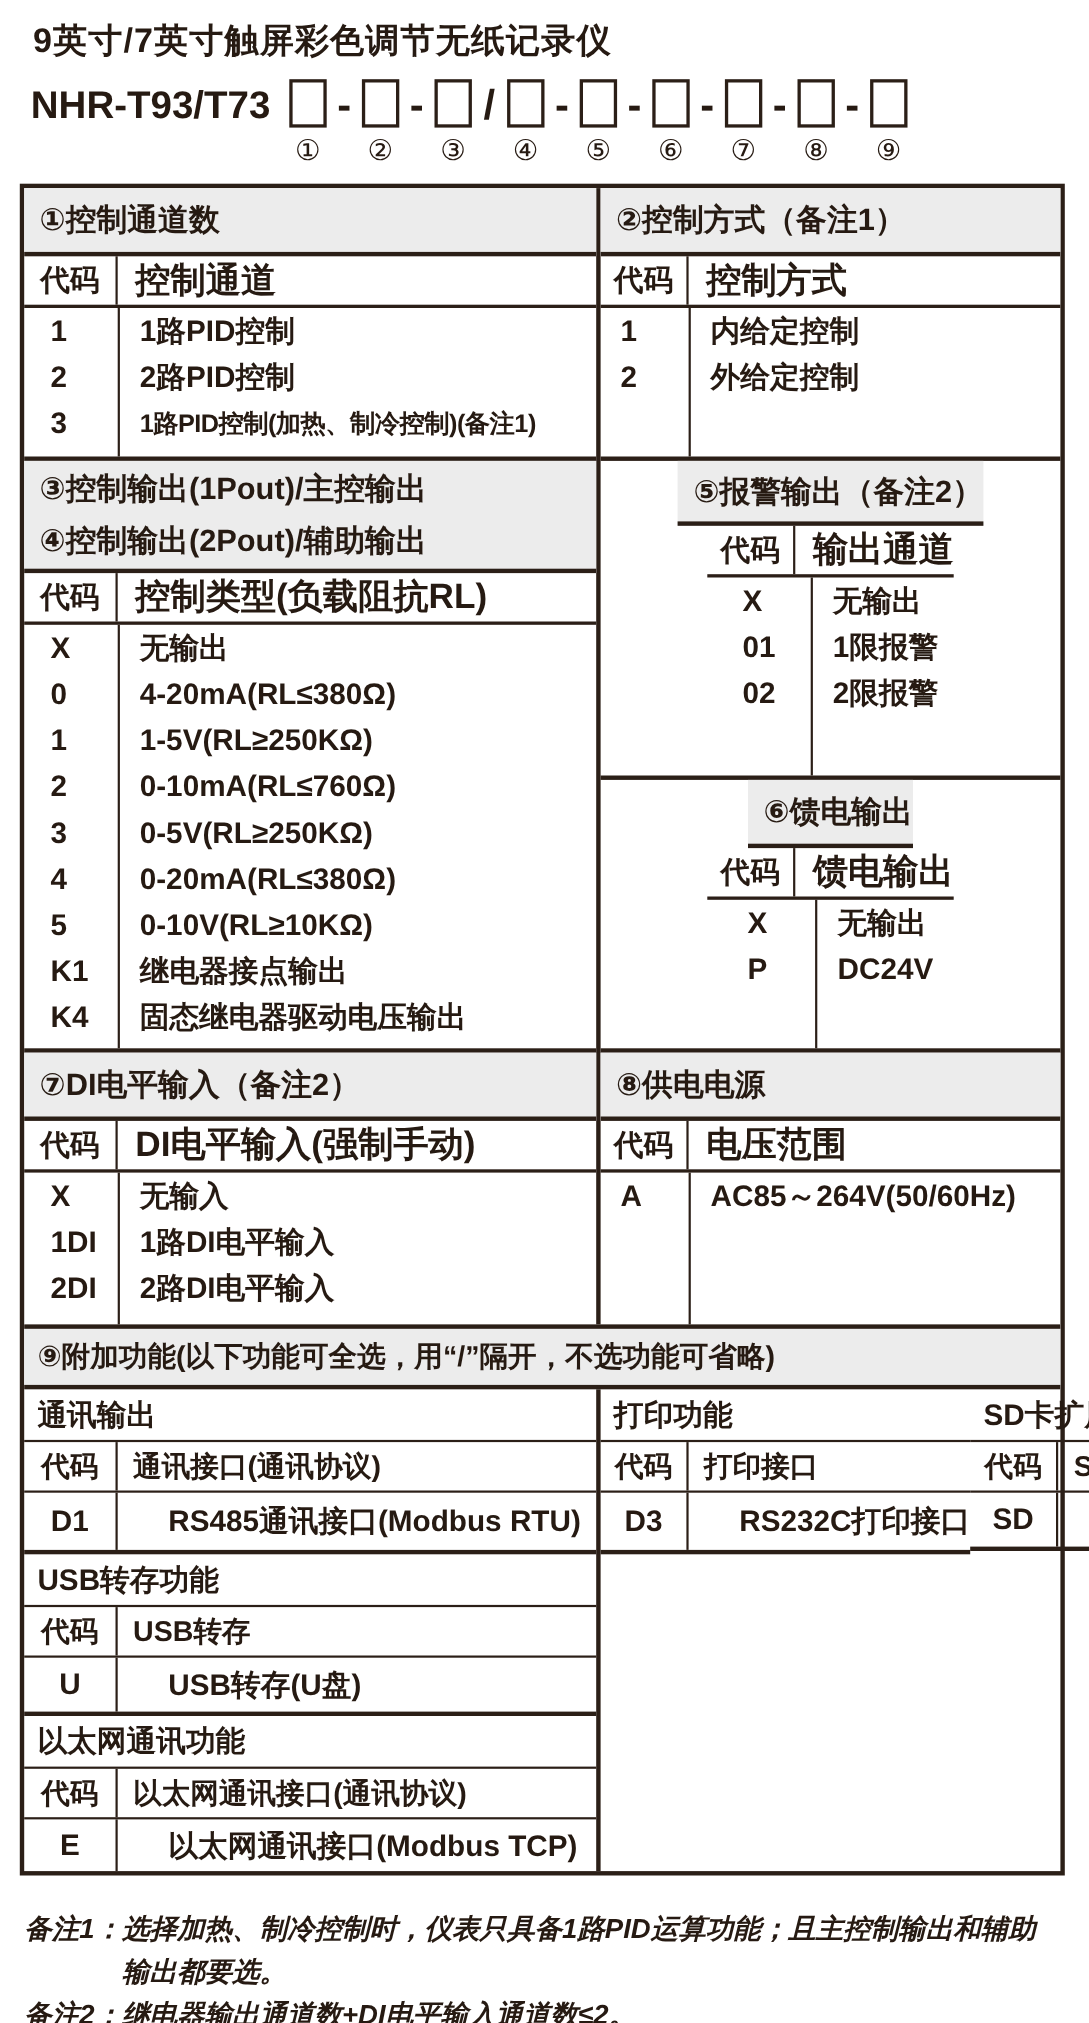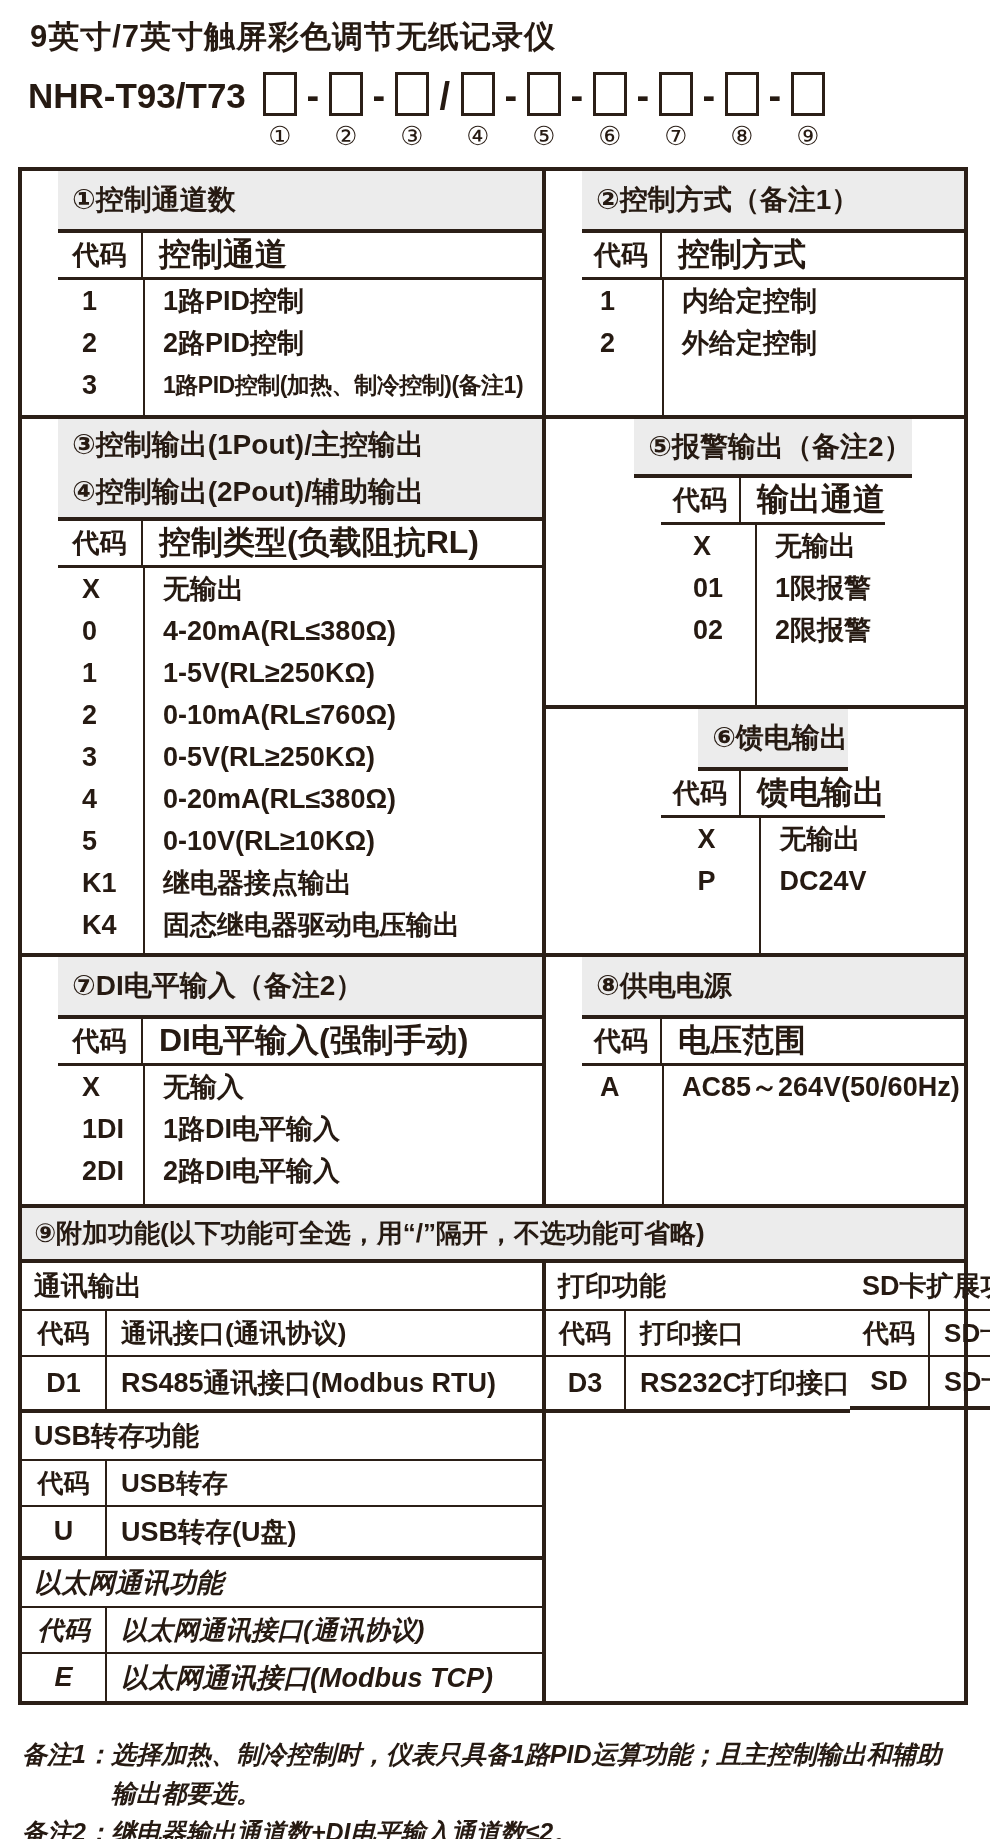--- a/index.html
+++ b/index.html
@@ -19,21 +19,21 @@
   .prefix{font-size:35px;font-weight:700;line-height:48px;margin-right:14px;}
   .unit{display:flex;flex-direction:column;align-items:center;width:40px;}
   .unit .box{width:34px;height:44px;border:3px solid var(--bd);background:#fff;}
   .unit .circ{margin-top:7px;font-size:26px;line-height:27px;font-weight:400;}
   .sep{width:26px;height:48px;display:flex;align-items:center;justify-content:center;font-size:38px;font-weight:700;}
   
   .otable{width:950px;margin:17px 0 0 18px;border:4px solid var(--bd);}
   .topgrid{display:grid;grid-template-columns:524px 1fr;height:1033px;}
   .halfL{border-right:4px solid var(--bd);display:flex;flex-direction:column;}
   .halfR{display:flex;flex-direction:column;}
-  .sec{display:flex;flex-direction:column;border-bottom:4px solid var(--bd);padding-left:36px;}
+  .sec{display:flex;flex-direction:column;border-bottom:4px solid var(--bd);}
   .sec.nobb{border-bottom:none;}
   .band{height:62px;background:var(--gray);border-bottom:4px solid var(--bd);
         display:flex;align-items:center;padding-left:14px;font-size:28px;font-weight:700;}
   .band.two{height:102px;flex-direction:column;align-items:flex-start;justify-content:center;line-height:47px;}
   .ch{height:47px;border-bottom:3px solid var(--bd);display:grid;grid-template-columns:85px 1fr;}
   .halfR .ch{grid-template-columns:80px 1fr;}
   .ch .c1{border-right:2px solid var(--bd);display:flex;align-items:center;justify-content:center;
           font-size:27px;font-weight:700;}
   .ch .c2{display:flex;align-items:center;padding-left:16px;font-size:32px;font-weight:700;}
   .rows{flex:1;display:grid;grid-template-columns:85px 1fr;grid-auto-rows:42px;align-content:start;position:relative;}
@@ -46,29 +46,29 @@
   .rows .desc.tight{font-size:23px;letter-spacing:-0.5px;}
   
   .band9{height:59px;background:var(--gray);border-top:4px solid var(--bd);border-bottom:4px solid var(--bd);
          display:flex;align-items:center;padding-left:12px;font-size:26px;font-weight:700;}
   .grid9{display:grid;grid-template-columns:524px 1fr;height:438px;}
   .g9L{border-right:4px solid var(--bd);display:flex;flex-direction:column;}
   .g9R{display:flex;flex-direction:row;}
   .blk{display:flex;flex-direction:column;border-bottom:4px solid var(--bd);}
   .blk.b1{height:150px;}
   .blk.b2{height:147px;}
-  .blk.b3{flex:1;border-bottom:none;font-style:italic;}
+  .blk.b3{flex:1;border-bottom:none;}
   .b-title{height:48px;border-bottom:2px solid var(--bd);display:flex;align-items:center;
            padding-left:12px;font-size:27px;font-weight:700;}
   .b-ch{height:46px;border-bottom:2px solid var(--bd);display:grid;grid-template-columns:85px 1fr;}
   .g9R .b-ch{grid-template-columns:80px 1fr;}
   .b-ch .c1{border-right:2px solid var(--bd);display:flex;align-items:center;justify-content:center;
             font-size:26px;font-weight:700;}
   .b-ch .c2{display:flex;align-items:center;padding-left:14px;font-size:26px;font-weight:700;white-space:nowrap;}
-  .b-row{flex:1;display:grid;grid-template-columns:85px 1fr;}
+  .b-row{flex:1;display:grid;grid-template-columns:85px 1fr;gap:32px;}
   .g9R .b-row{grid-template-columns:80px 1fr;}
   .b-row .c1{border-right:2px solid var(--bd);display:flex;align-items:center;justify-content:center;
              font-size:27px;font-weight:600;}
   .b-row .c2{display:flex;align-items:center;padding-left:14px;font-size:27px;font-weight:600;white-space:nowrap;}
   .b-empty{flex:1;}
   
   .footnotes{margin:30px 40px 0 22px;}
   .fn{display:flex;font-size:25px;font-weight:600;line-height:39px;font-style:italic;}
   .fn-label{white-space:nowrap;}
   .fn-text{flex:1;}

